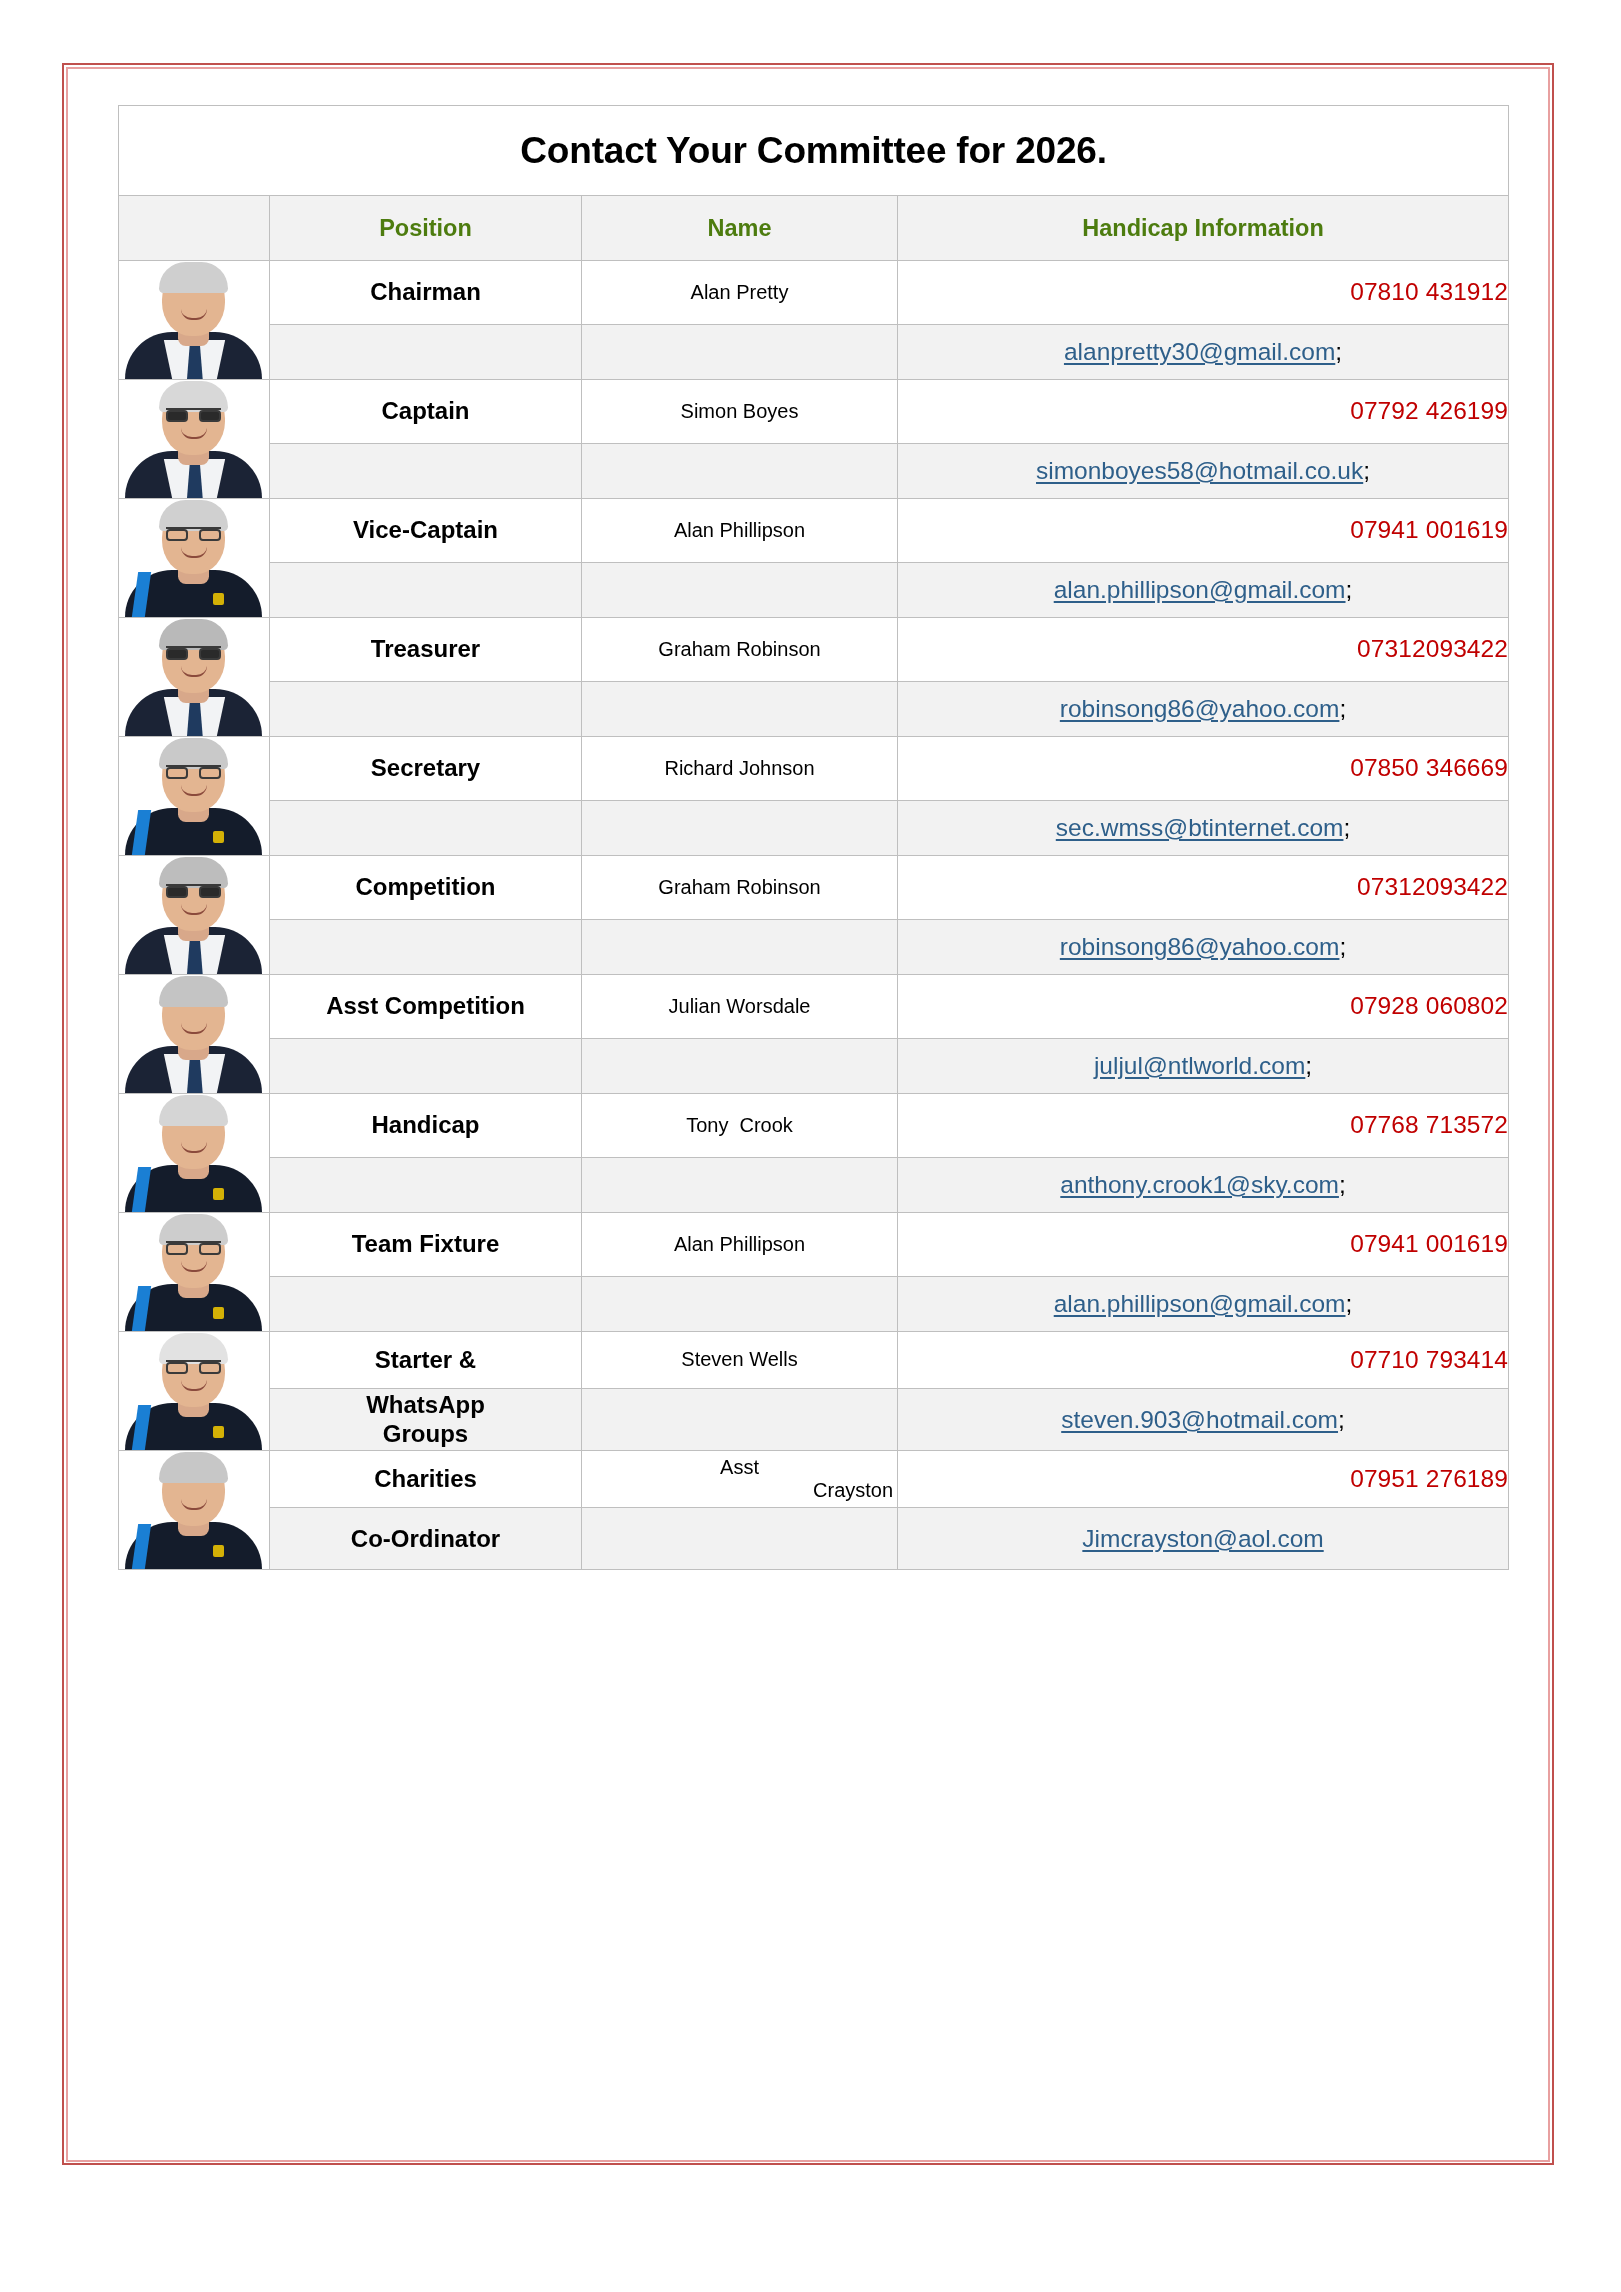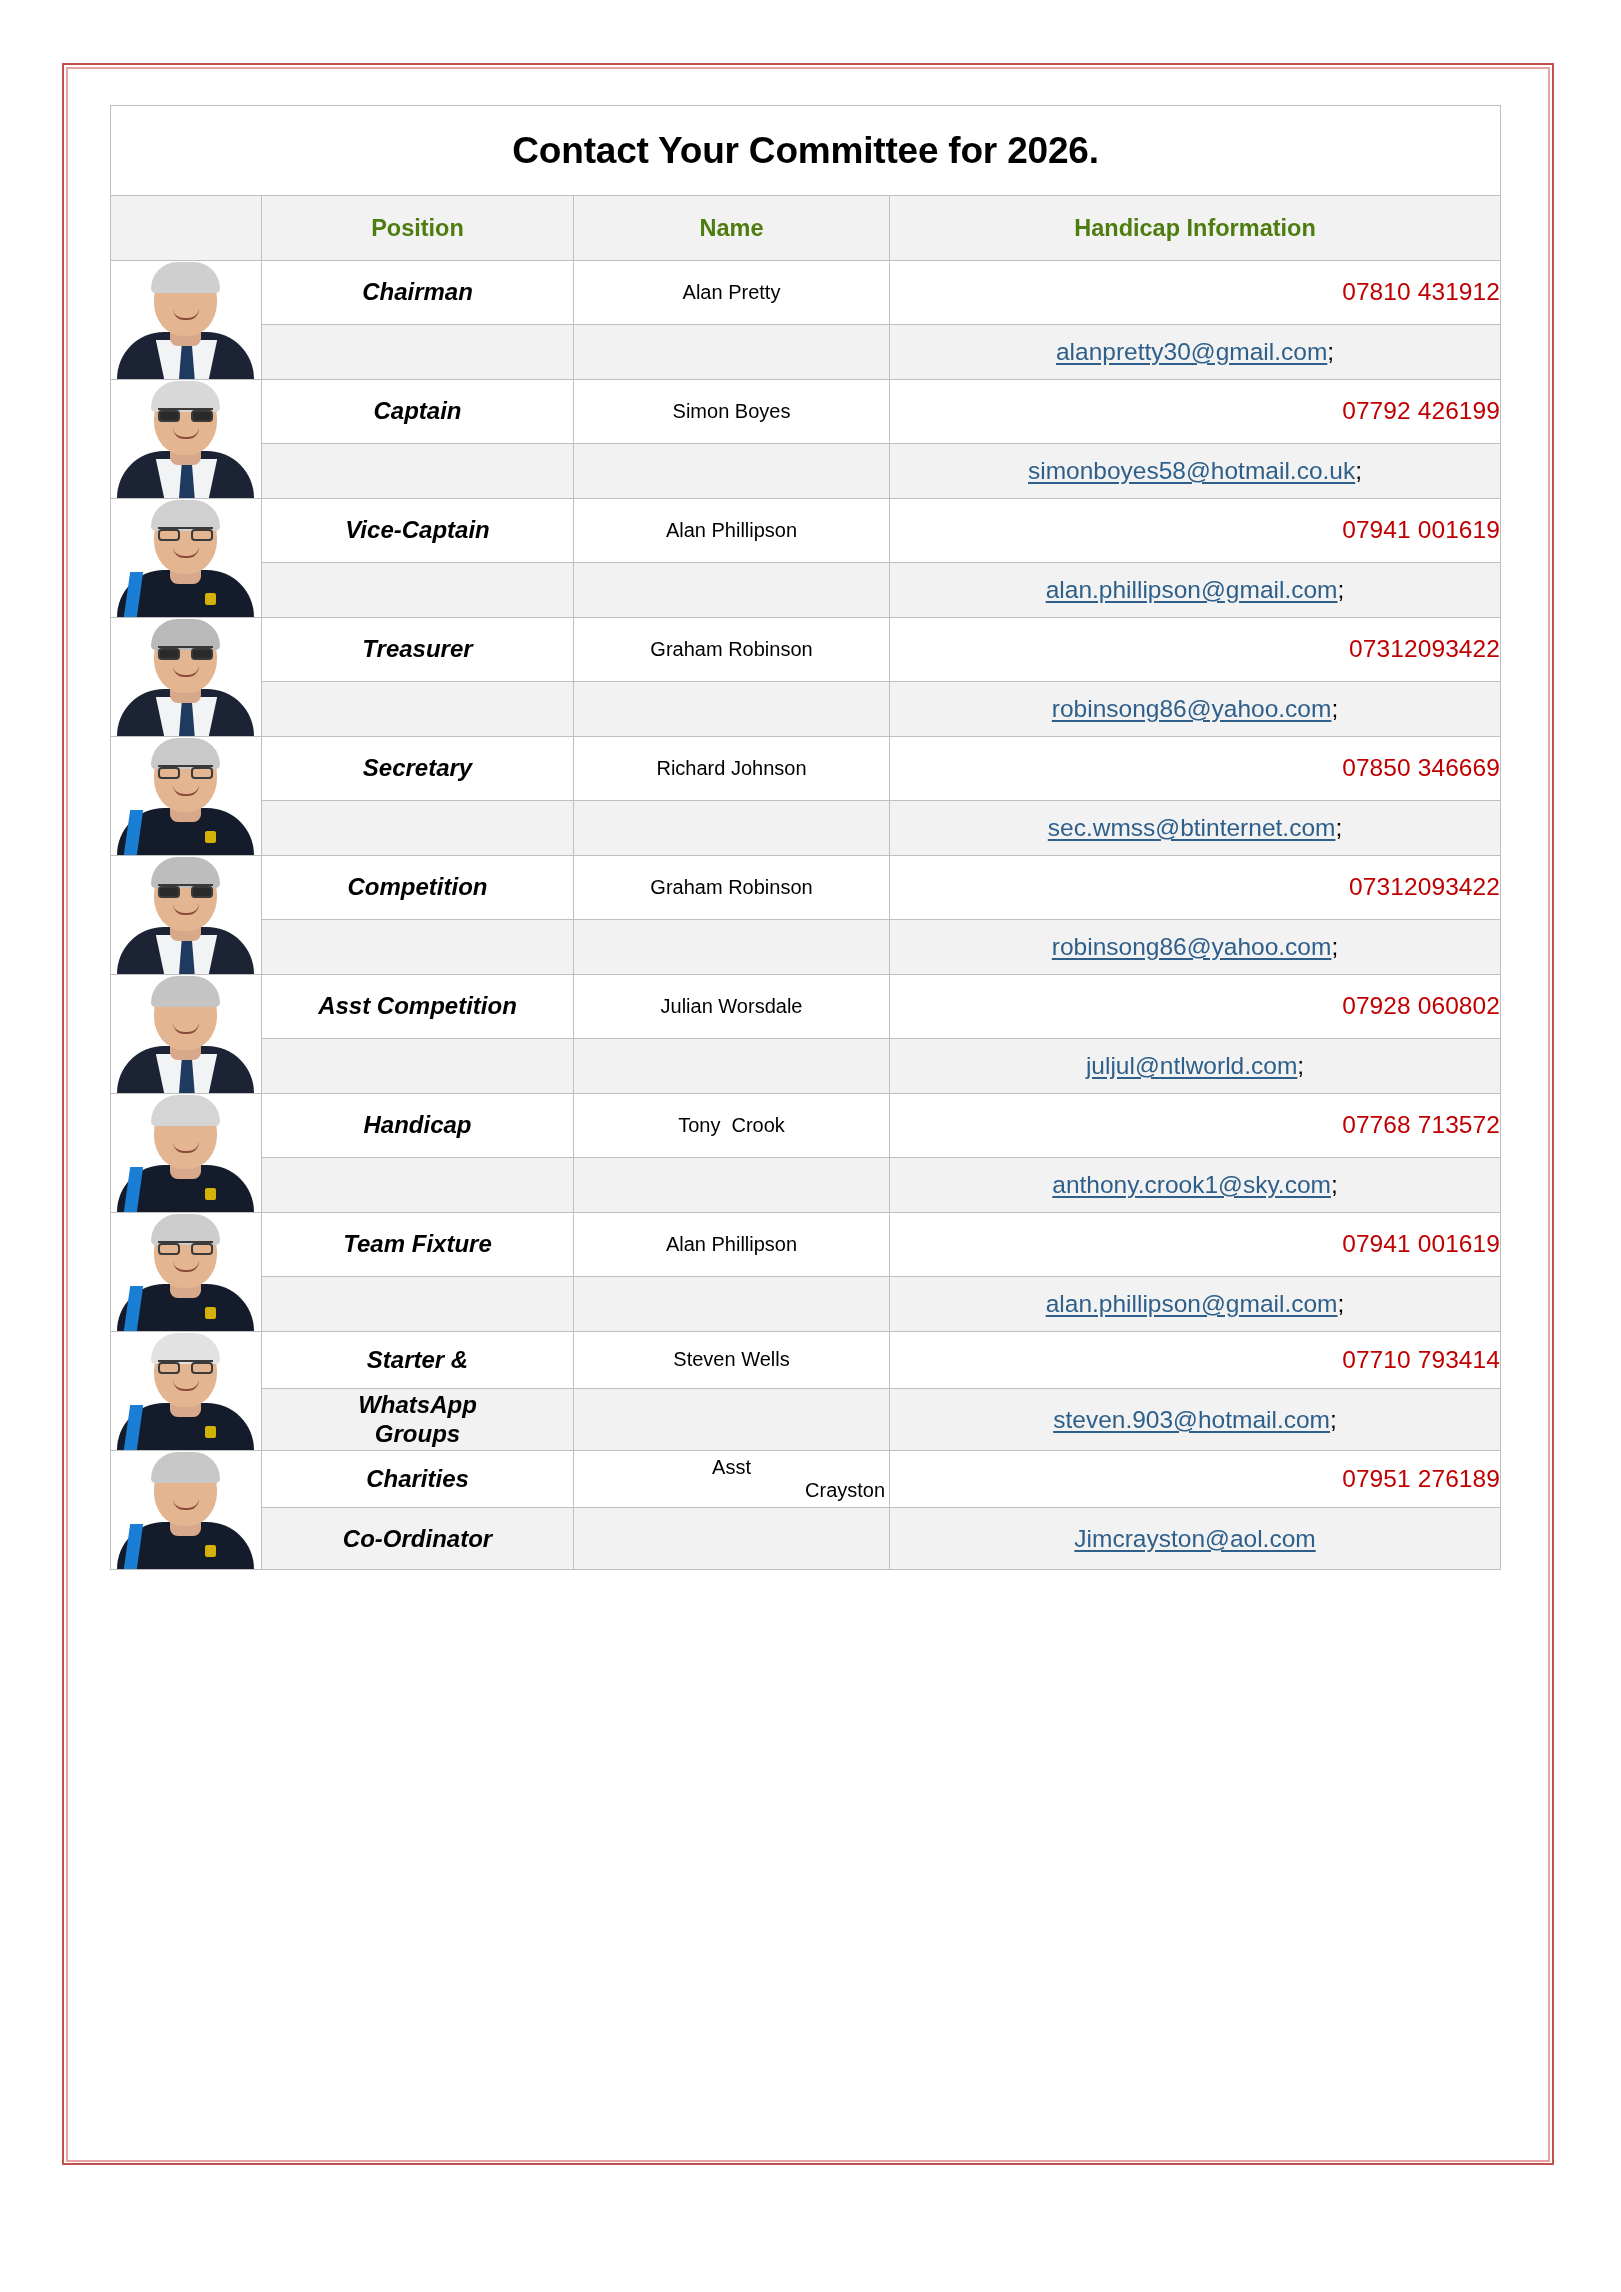--- a/index.html
+++ b/index.html
@@ -34,21 +34,21 @@
     position: absolute;
     left: 66px;  top: 67px;
     width: 1484px; height: 2095px;
     border: 2px solid #e8a0a0;
     box-sizing: border-box;
   }
 
   
   #committee-table {
     position: absolute;
-    left: 110px;
+    left: 118px;
     top: 105px;
     width: 1389px;
     border-collapse: collapse;
     table-layout: fixed;
   }
   #committee-table td, #committee-table th {
     border: 1px solid #bfbfbf;
     padding: 0;
     vertical-align: middle;
     box-sizing: border-box;
@@ -84,21 +84,20 @@
   
   .r-white { background: #ffffff; }
   .r-grey  { background: #f2f2f2; }
 
   .cell-pos {
     text-align: center;
     font-size: 24px;
     font-weight: bold;
     color: #000000;
     line-height: 1.18;
-    font-style: italic;
   }
   .cell-name {
     text-align: center;
     font-size: 20px;
     font-weight: normal;
     color: #000000;
     line-height: 1.18;
     white-space: pre;
   }
   .cell-name.wrap {

